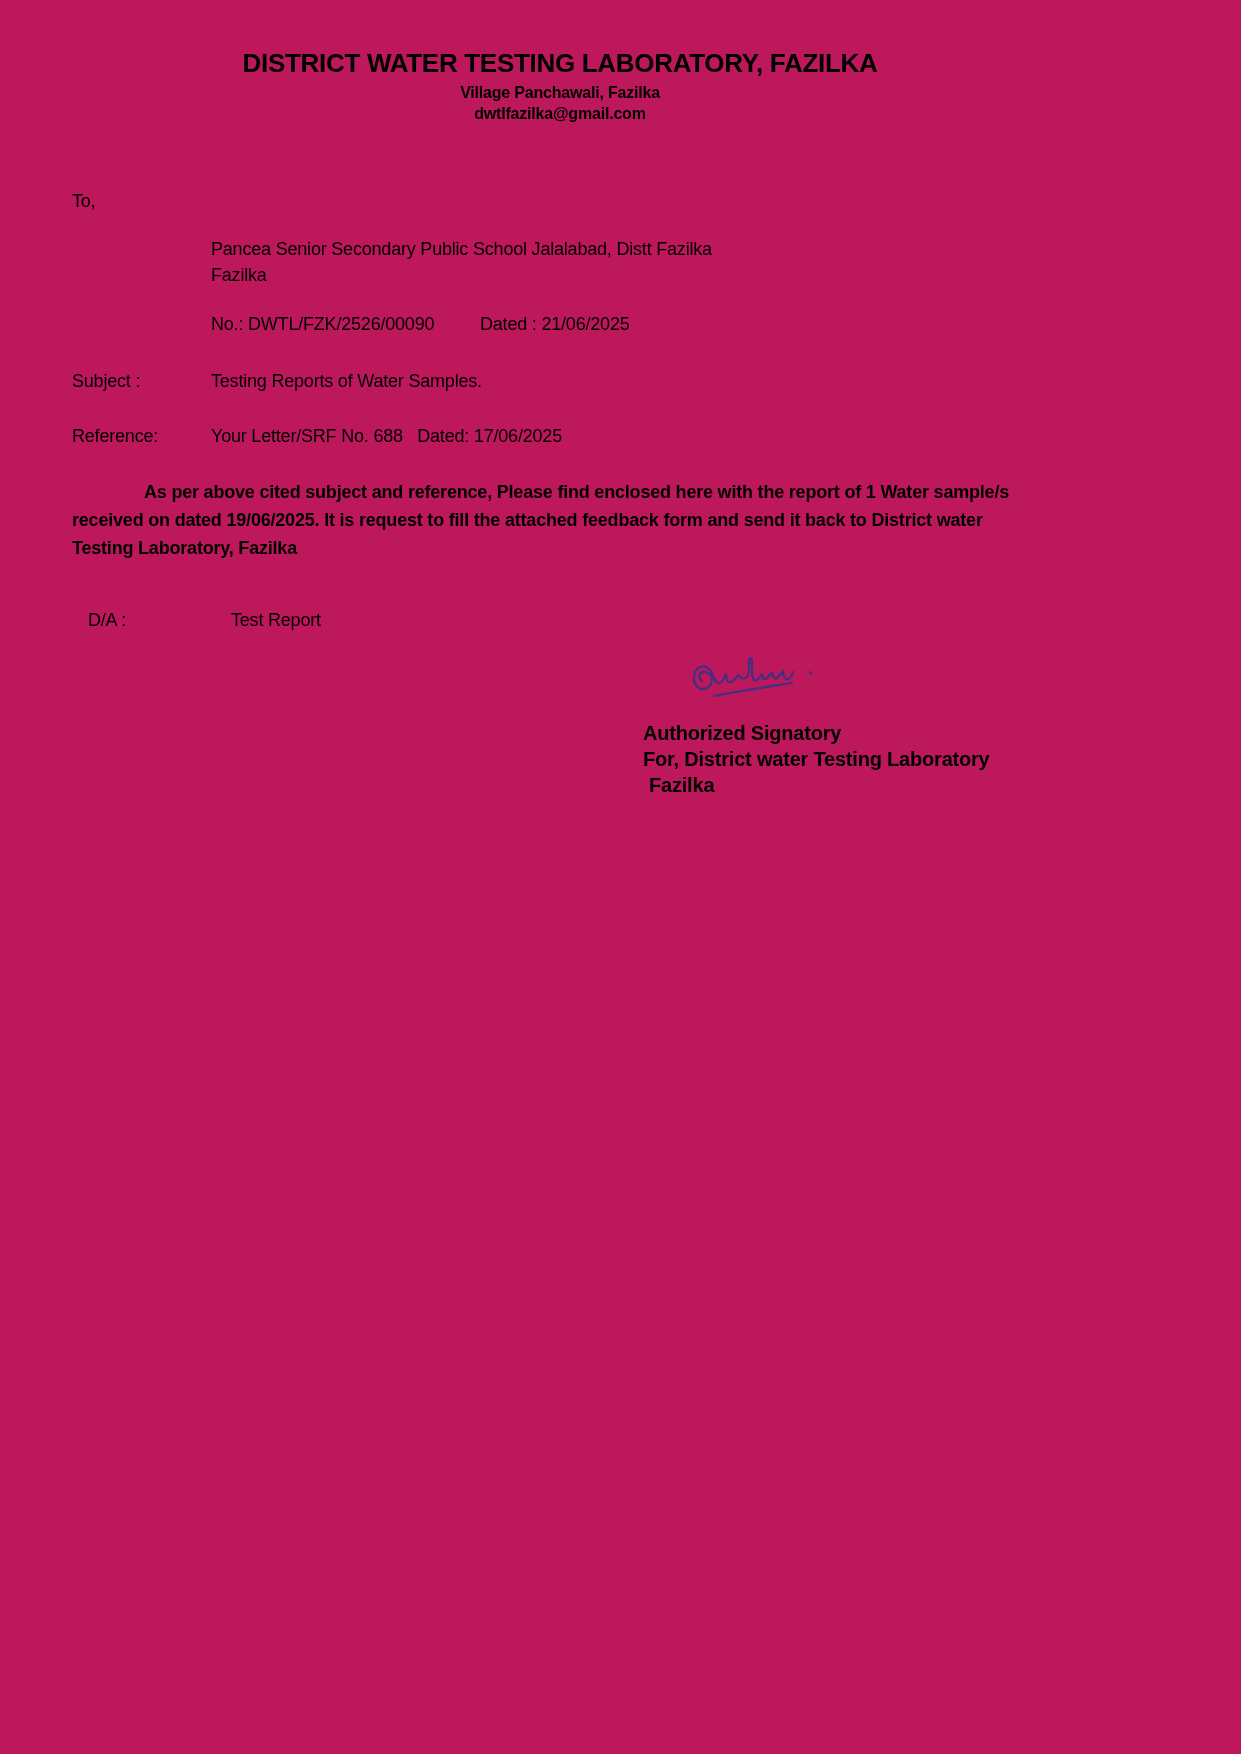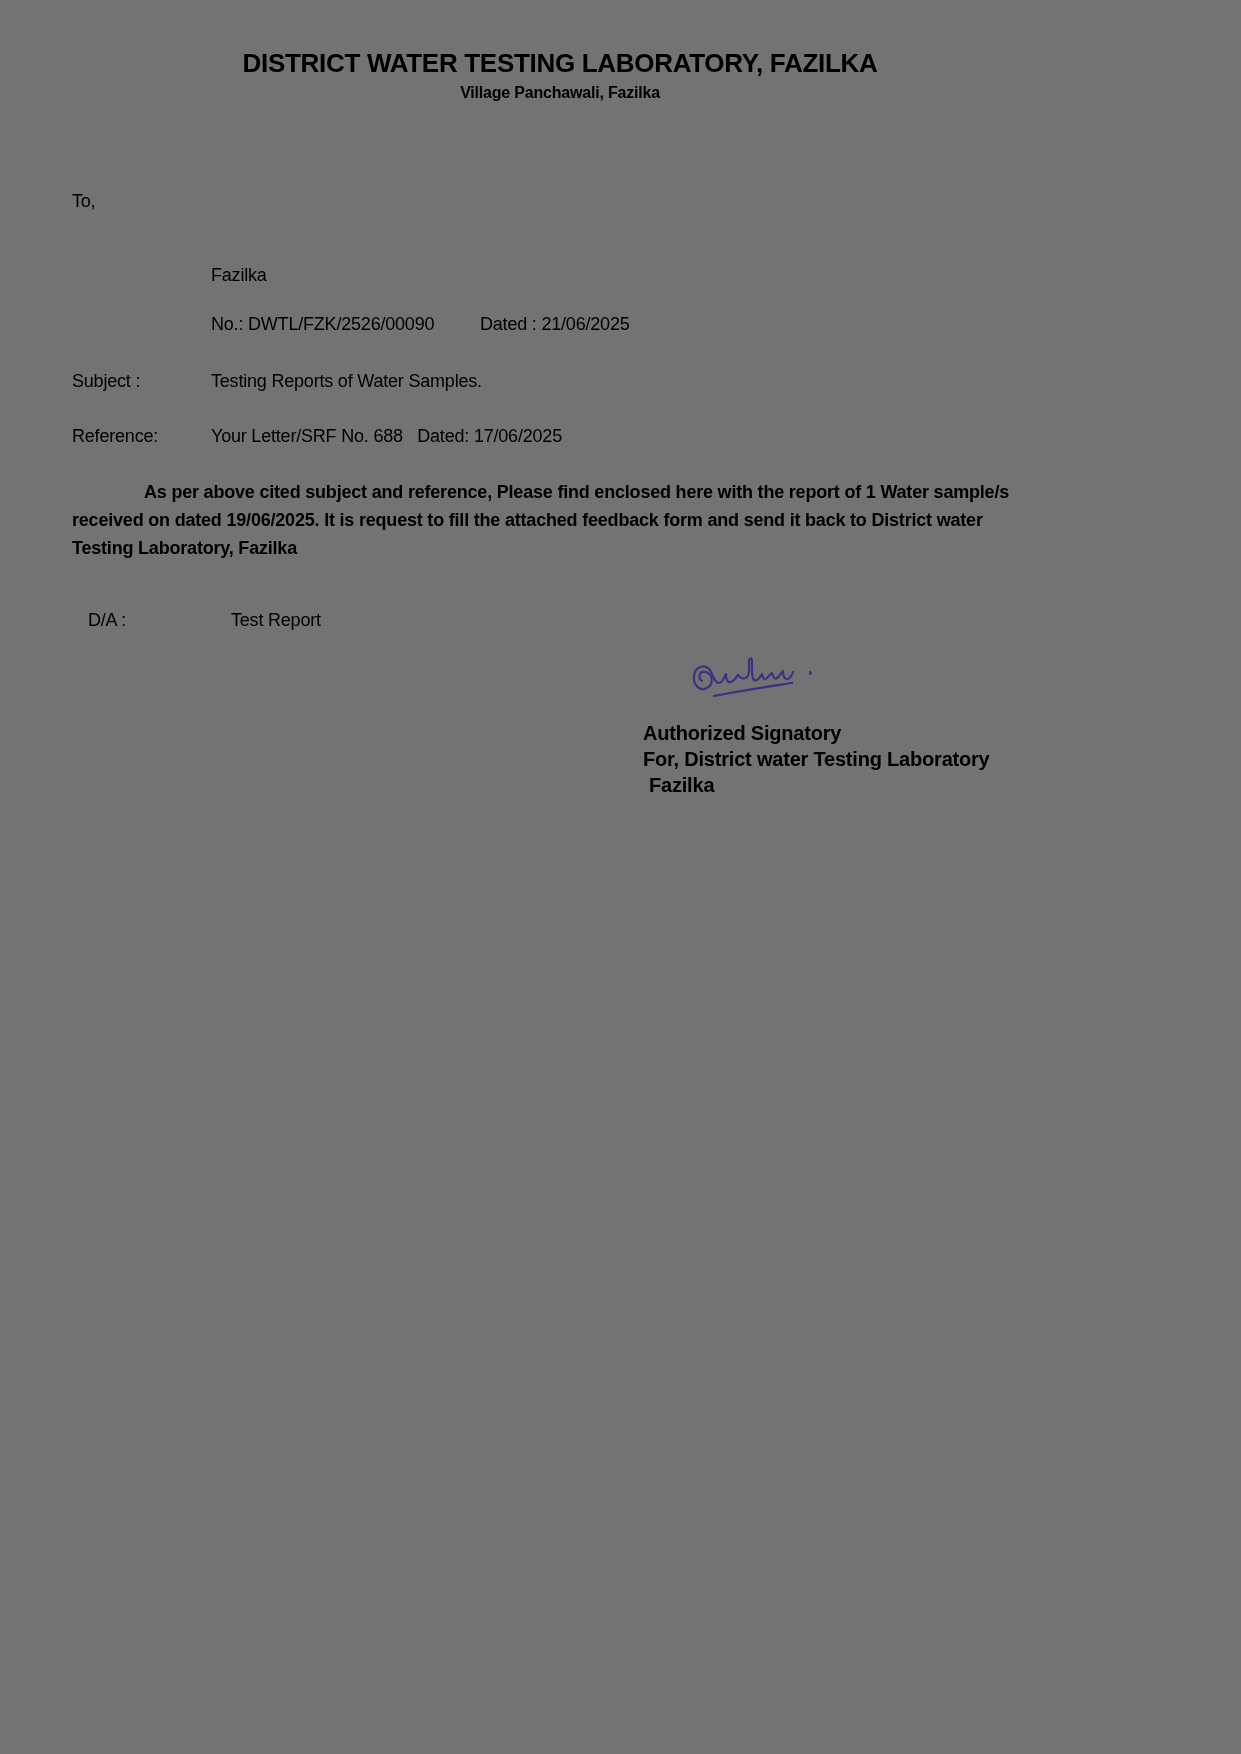--- a/index.html
+++ b/index.html
@@ -1,21 +1,21 @@
 <!DOCTYPE html>
 <html><head>
 <meta charset="utf-8">
 <style>
   * { margin: 0; padding: 0; box-sizing: border-box; }
   html, body { background: #ffffff; }
   .page {
     position: relative;
     width: 1241px;
     height: 1754px;
-    background: #737373;
+    background: #be185d;
     font-family: "Liberation Sans", sans-serif;
     color: #000000;
     overflow: hidden;
     letter-spacing: -0.2px;
   }
   .abs { position: absolute; }
 
   
   .letterhead {
     position: absolute;
@@ -51,23 +51,25 @@
   .sigblock-line { position: absolute; left: 643px; font-size: 20px; font-weight: bold; white-space: nowrap; }
 </style>
 </head>
 <body>
 
 <div class="page">
 
   <div class="letterhead">
     <div class="lh-title">DISTRICT WATER TESTING LABORATORY, FAZILKA</div>
     <div class="lh-sub">Village Panchawali, Fazilka</div>
+    <div class="lh-sub2">dwtlfazilka@gmail.com</div>
   </div>
 
   <div class="abs t18" style="left:72px; top:188px;">To,</div>
+  <div class="abs t18" style="left:211px; top:236px;">Pancea Senior Secondary Public School Jalalabad, Distt Fazilka</div>
   <div class="abs t18" style="left:211px; top:262px;">Fazilka</div>
 
   <div class="abs" style="left:0; top:311px; width:100%;">
     <span class="abs t18" style="left:211px; top:0;">No.: DWTL/FZK/2526/00090</span>
     <span class="abs t18" style="left:480px; top:0;">Dated : 21/06/2025</span>
   </div>
 
   <div class="abs" style="left:0; top:368px; width:100%;">
     <span class="abs t18" style="left:72px; top:0;">Subject :</span>
     <span class="abs t18" style="left:211px; top:0;">Testing Reports of Water Samples.</span>

